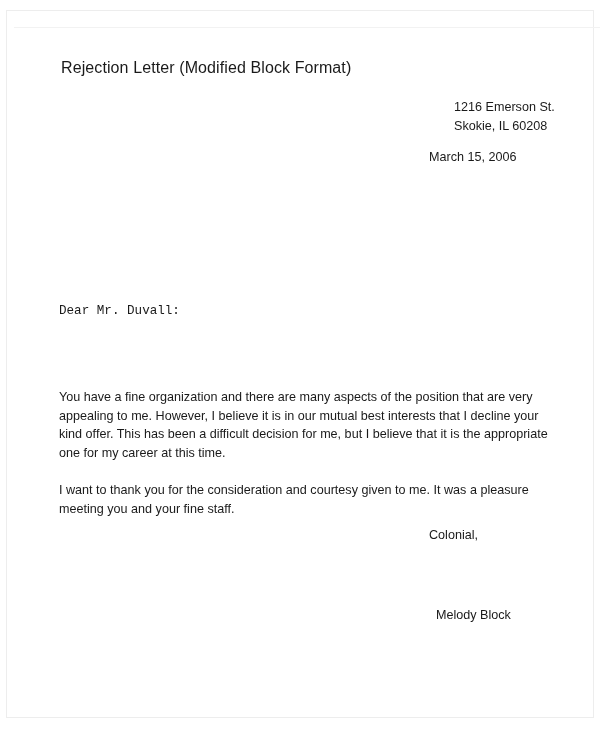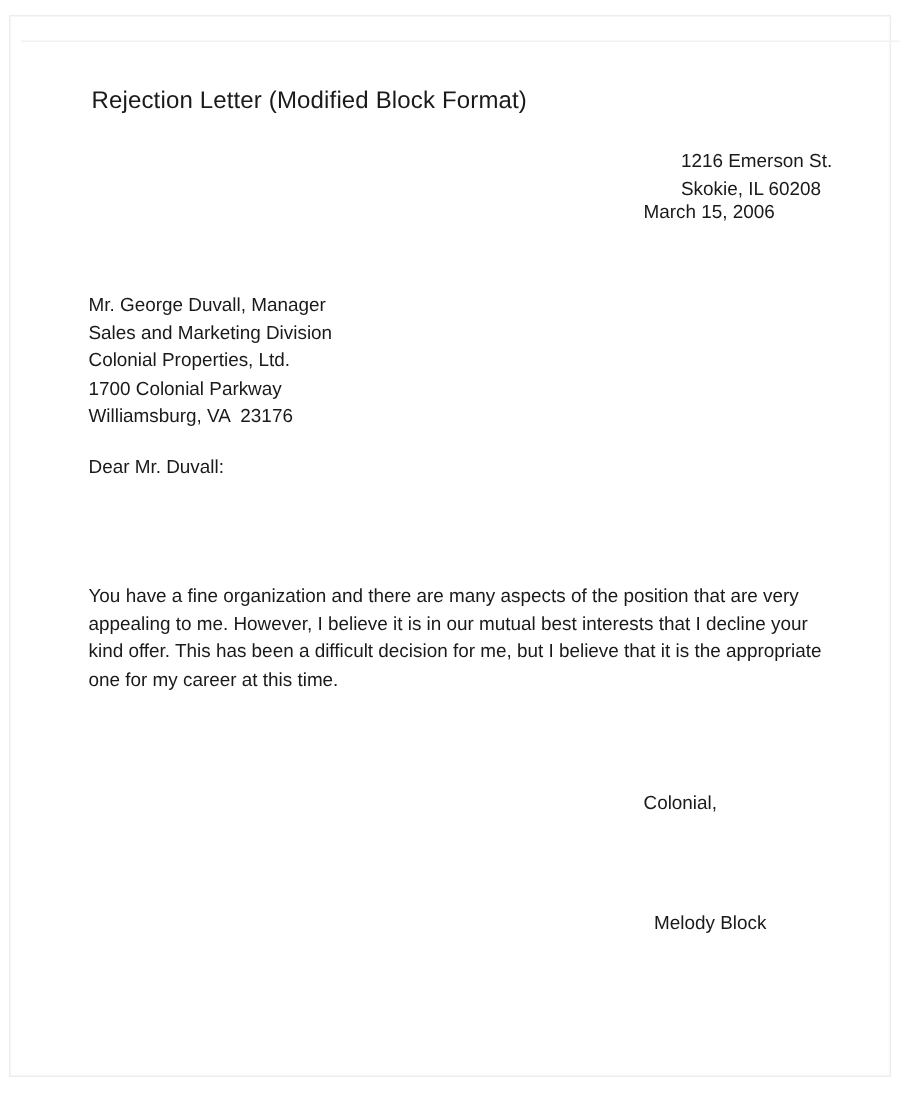--- a/index.html
+++ b/index.html
@@ -58,29 +58,30 @@
     line-height: 18.6px;
     white-space: pre;
   }
 
   .return-address {
     left: 454px;
     top: 98px;
   }
   .letter-date {
     left: 429px;
-    top: 132px;
+    top: 148px;
   }
   .recipient-address {
     left: 59px;
     top: 194px;
   }
   .salutation {
     left: 59px;
     top: 302px;
+    font-family: Liberation Mono, monospace;
   }
 
   .para {
     position: absolute;
     left: 59px;
     width: 492px;
     font-size: 12.6px;
     line-height: 18.6px;
     white-space: pre-line;
   }
@@ -106,29 +107,25 @@
 
 <div class="letter">
 
   <div class="doc-title">Rejection Letter (Modified Block Format)</div>
 
   <div class="block return-address">1216 Emerson St.
 Skokie, IL 60208</div>
 
   <div class="block letter-date">March 15, 2006</div>
 
-  <div class="block recipient-address">Mr. George Duvall, Manager
-Sales and Marketing Division
-Colonial Properties, Ltd.
-1700 Colonial Parkway
-Williamsburg, VA  23176</div>
 
   <div class="block salutation">Dear Mr. Duvall:</div>
 
 
   <div class="para para-2">You have a fine organization and there are many aspects of the position that are very appealing to me.  However, I believe it is in our mutual best interests that I decline your kind offer.  This has been a difficult decision for me, but I believe that it is the appropriate one for my career at this time.</div>
 
+  <div class="para para-3">I want to thank you for the consideration and courtesy given to me.  It was a pleasure meeting you and your fine staff.</div>
 
   <div class="block closing">Colonial,</div>
 
   <div class="block signature-name">Melody Block</div>
 
 </div>
 
 </body></html>

